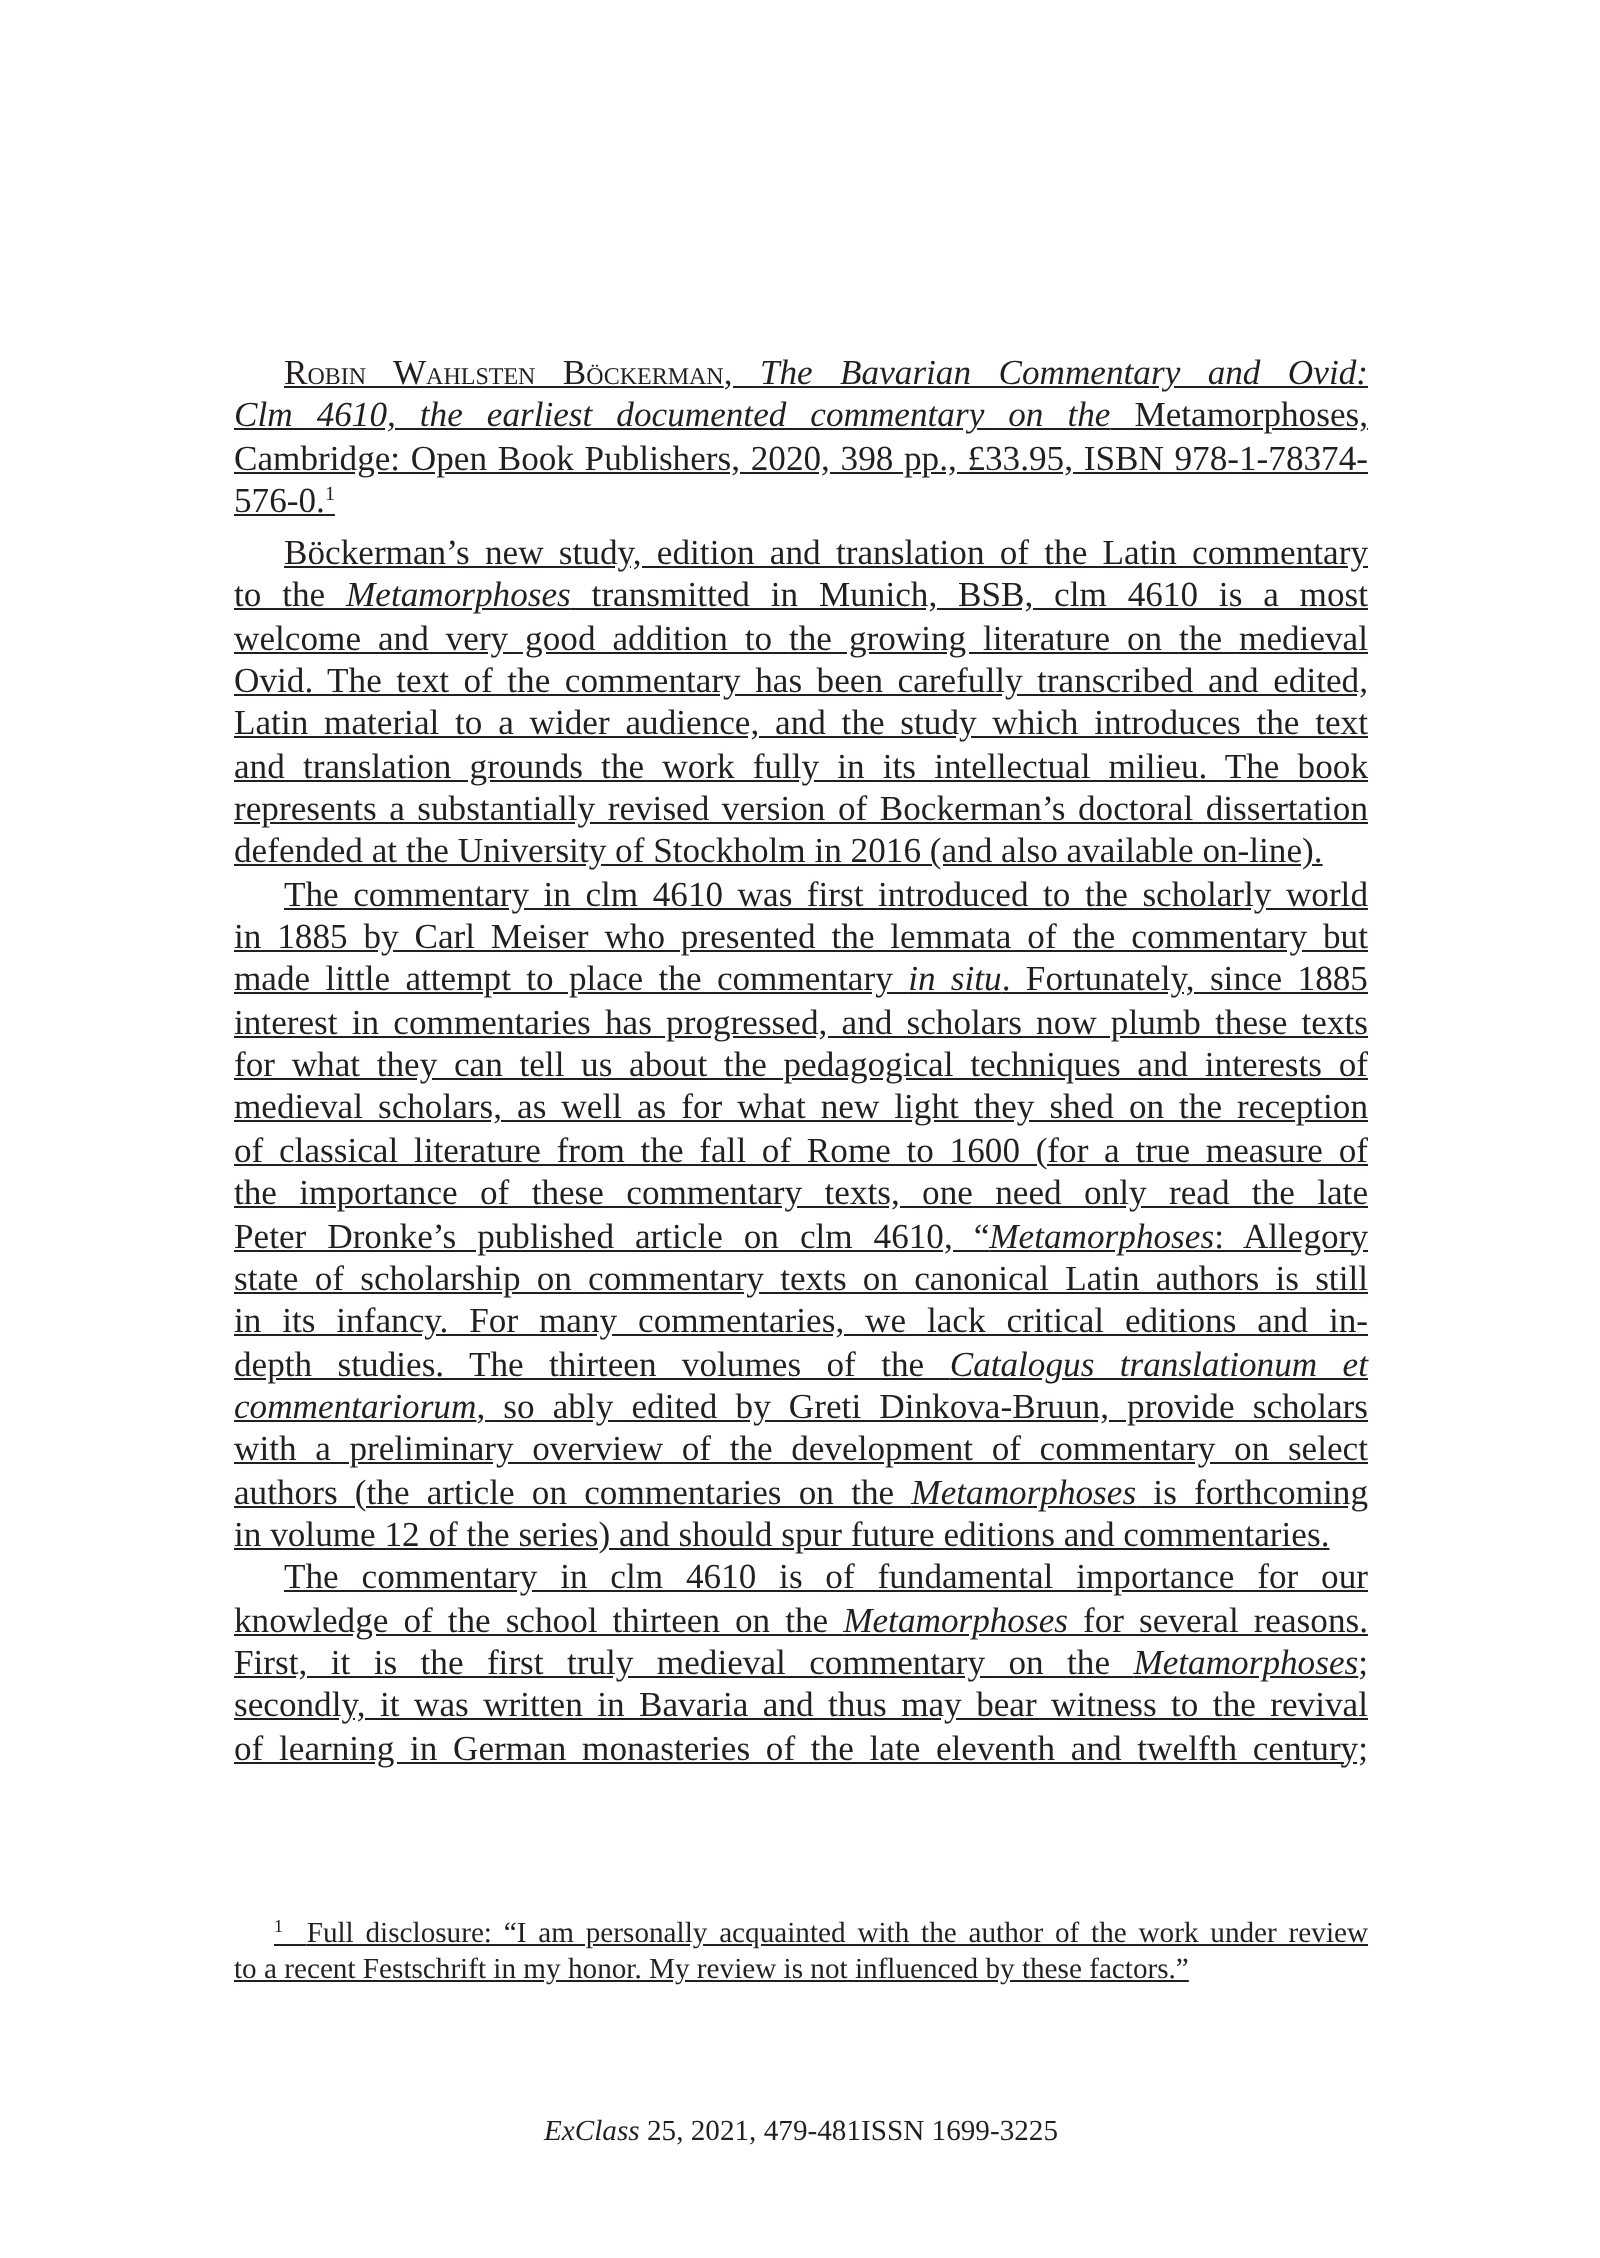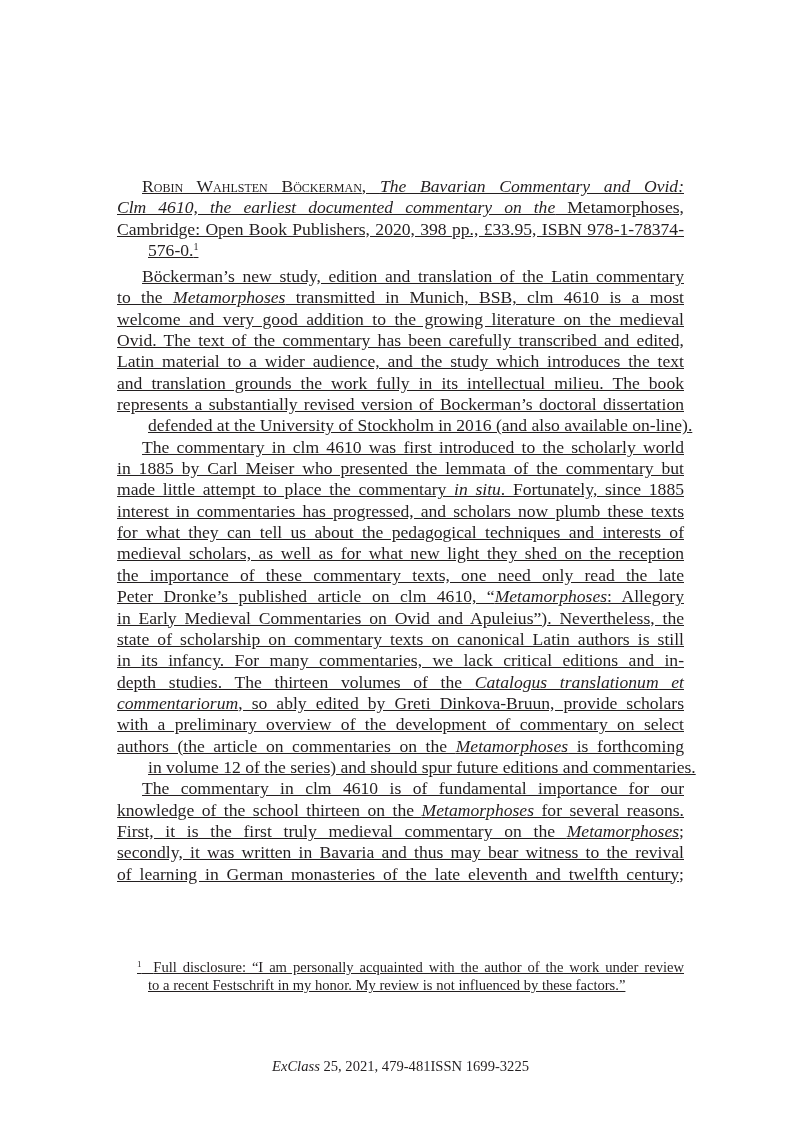--- a/index.html
+++ b/index.html
@@ -1,21 +1,21 @@
 <!DOCTYPE html>
 <html><head>
 <meta charset="utf-8">
 <style>
   html, body { margin: 0; padding: 0; background: #ffffff; }
   body { width: 800px; height: 1129px; position: relative; overflow: hidden;
          font-family: "Liberation Serif", "DejaVu Serif", serif; color: #231f20; }
   .page { position: absolute; left: 117px; width: 567px; }
   .line { display: block; height: 21.35px; line-height: 21.35px; font-size: 17.6px;
           white-space: nowrap; text-align: justify; text-align-last: justify; text-decoration: underline; }
-  .line.last { text-align-last: left; margin-left: 31px; }
+  .line.last { text-align-last: left; }
   .line.indent { padding-left: 25px; }
   .sc { font-variant: small-caps; }
   i { font-style: italic; }
   sup { font-size: 10px; vertical-align: 6px; line-height: 0; }
   .header { top: 176px; }
   .body { top: 266px; }
   .fn { top: 958px; }
   .fn .line { font-size: 14.6px; height: 18.2px; line-height: 18.2px; }
   .fn .line.indent { padding-left: 20px; }
   .fn sup { font-size: 9px; vertical-align: 5px; }
@@ -42,23 +42,23 @@
   <span class="line">and translation grounds the work fully in its intellectual milieu. The book</span>
   <span class="line">represents a substantially revised version of Bockerman’s doctoral dissertation</span>
   <span class="line last">defended at the University of Stockholm in 2016 (and also available on-line).</span>
 
   <span class="line indent">The commentary in clm 4610 was first introduced to the scholarly world</span>
   <span class="line">in 1885 by Carl Meiser who presented the lemmata of the commentary but</span>
   <span class="line"><span>made little attempt to place the commentary </span><i>in situ</i><span>. Fortunately, since 1885</span></span>
   <span class="line">interest in commentaries has progressed, and scholars now plumb these texts</span>
   <span class="line">for what they can tell us about the pedagogical techniques and interests of</span>
   <span class="line">medieval scholars, as well as for what new light they shed on the reception</span>
+  <span class="line">of classical literature from the fall of Rome to 1600 (for a true measure of</span>
   <span class="line">the importance of these commentary texts, one need only read the late</span>
   <span class="line"><span>Peter Dronke’s published article on clm 4610, “</span><i>Metamorphoses</i><span>: Allegory</span></span>
-  <span class="line">in Early Medieval Commentaries on Ovid and Apuleius”). Nevertheless, the</span>
   <span class="line">state of scholarship on commentary texts on canonical Latin authors is still</span>
   <span class="line">in its infancy. For many commentaries, we lack critical editions and in-</span>
   <span class="line"><span>depth studies. The thirteen volumes of the </span><i>Catalogus translationum et</i></span>
   <span class="line"><i>commentariorum</i><span>, so ably edited by Greti Dinkova-Bruun, provide scholars</span></span>
   <span class="line">with a preliminary overview of the development of commentary on select</span>
   <span class="line"><span>authors (the article on commentaries on the </span><i>Metamorphoses</i><span> is forthcoming</span></span>
   <span class="line last">in volume 12 of the series) and should spur future editions and commentaries.</span>
 
   <span class="line indent">The commentary in clm 4610 is of fundamental importance for our</span>
   <span class="line"><span>knowledge of the school thirteen on the </span><i>Metamorphoses</i><span> for several reasons.</span></span>

